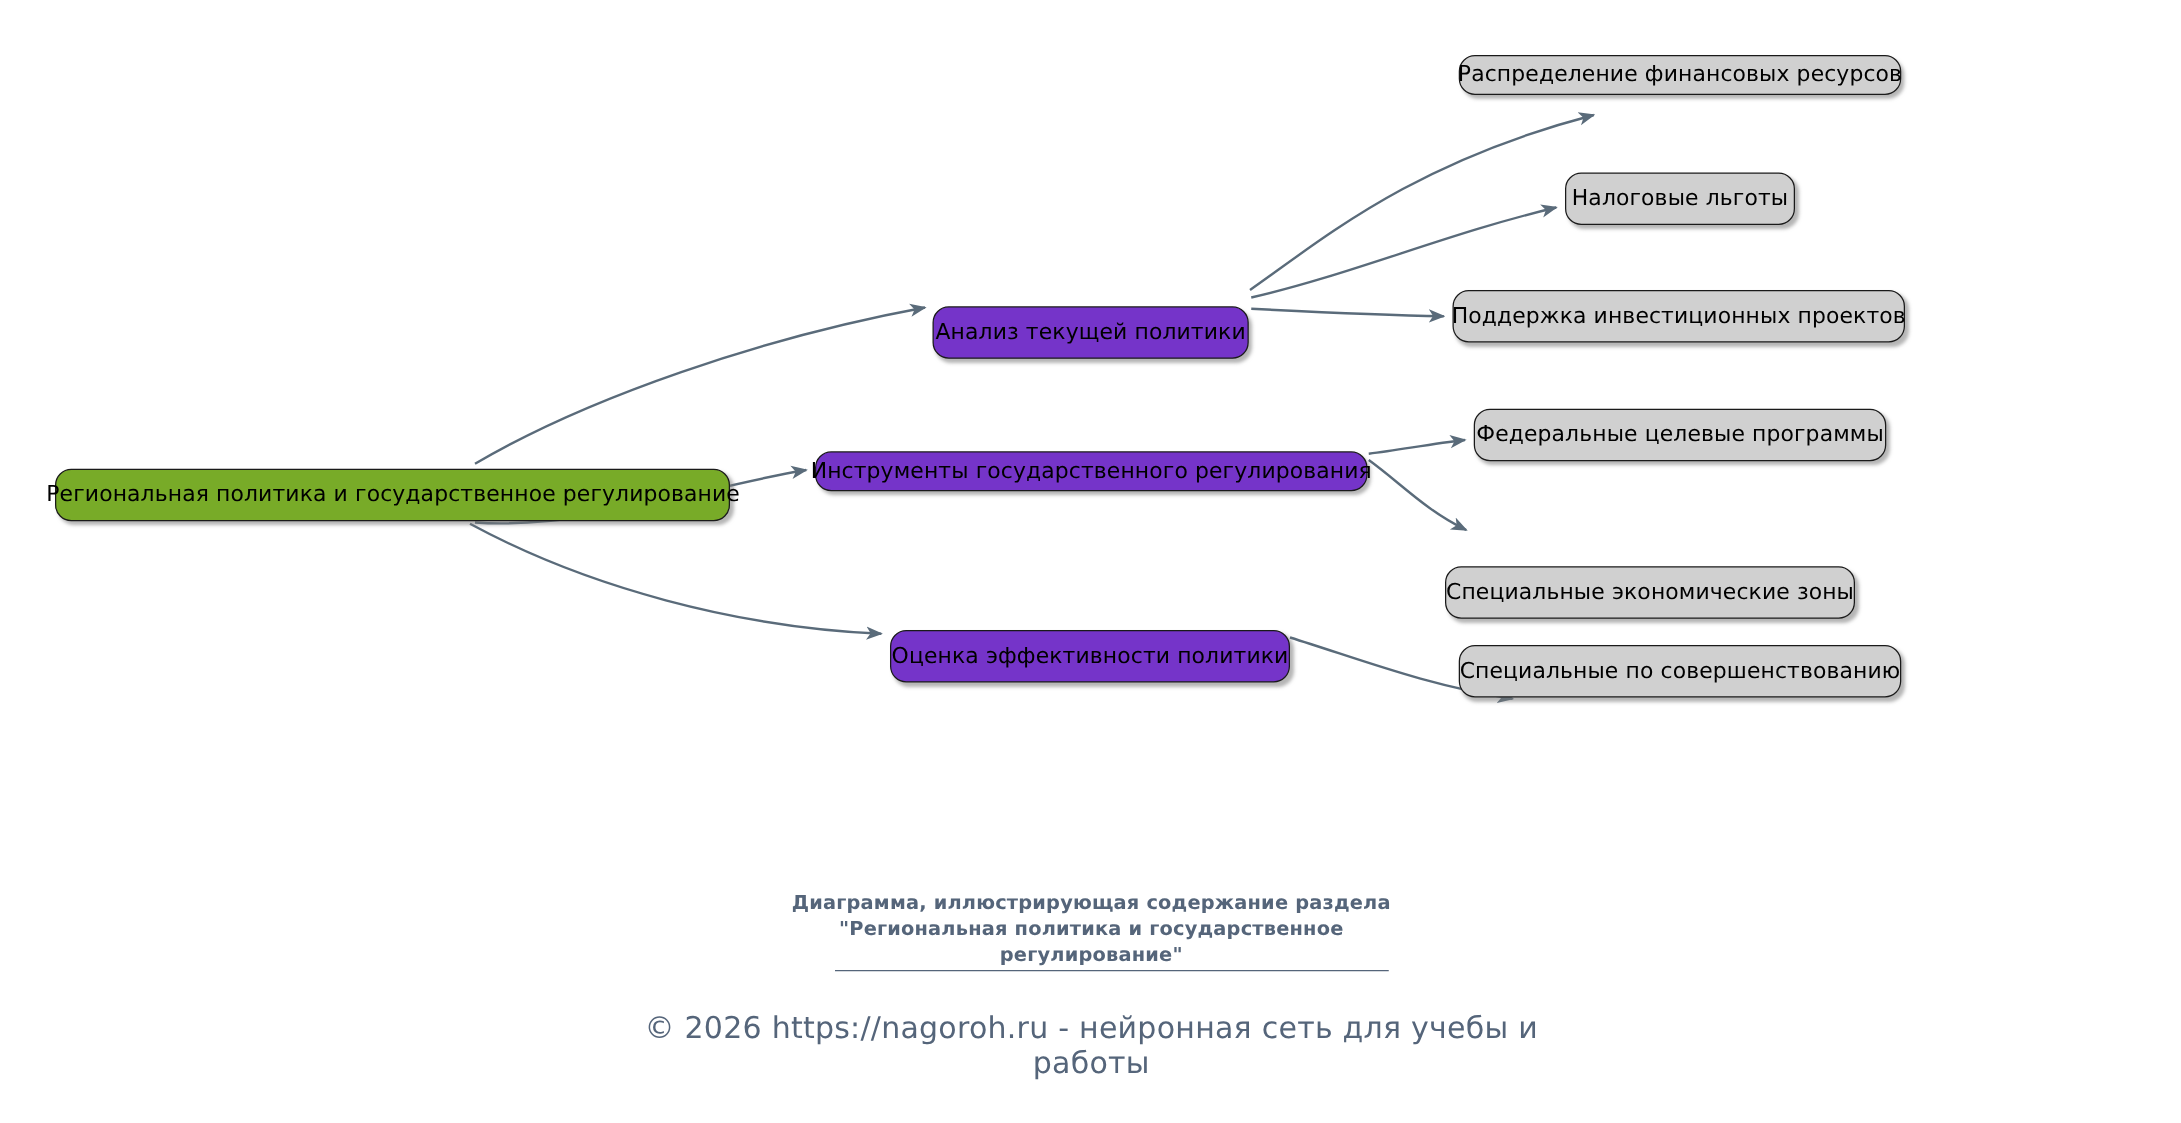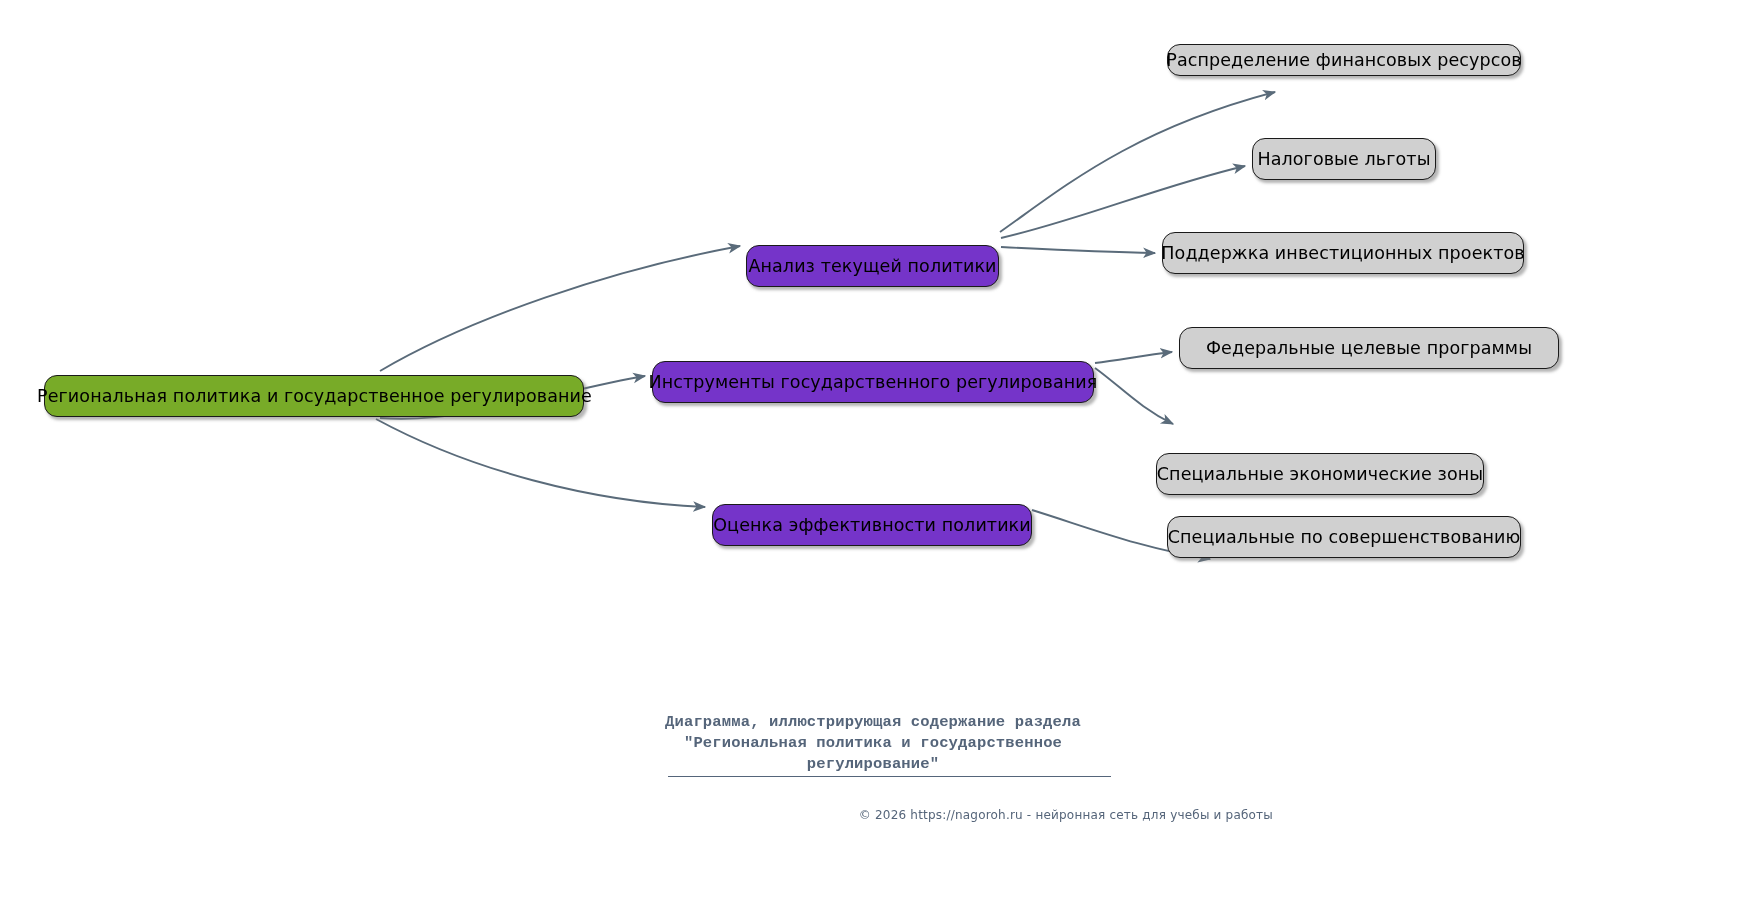--- a/index.html
+++ b/index.html
@@ -70,23 +70,23 @@
   }
 
   .divider {
     position: absolute;
     height: 0;
     border-top: 1.4px solid #55657a;
   }
 
   .footer {
     position: absolute;
-    text-align: right;
+    text-align: center;
     color: #55657a;
-    font-size: 12px;
+    font-size: 24px;
     letter-spacing: 0.2px;
   }
 </style>
 </head>
 <body>
 
 <div id="canvas">
 
   <svg id="edge-layer" viewBox="0 0 1745 898">
     <defs>
@@ -103,31 +103,31 @@
         <path d="M 1001 247 C 1060 250 1100 252 1155 253" marker-end="url(#arrow)" stroke="#5a6b7a"></path>
         <path d="M 1095 363 C 1120 360 1145 355 1172 352" marker-end="url(#arrow)" stroke="#5a6b7a"></path>
         <path d="M 1095 368 C 1120 386 1140 408 1173 424" marker-end="url(#arrow)" stroke="#5a6b7a"></path>
         <path d="M 1032 510 C 1090 528 1140 548 1210 559" marker-end="url(#arrow)" stroke="#5a6b7a"></path>
       </g>
   </svg>
 
   <div id="nodes">
       <div class="node root" style="left: 44px; top: 375px; width: 540px; height: 42px;">Региональная политика и государственное регулирование</div>
       <div class="node branch" style="left: 746px; top: 224px; width: 253px; height: 42px;">Анализ текущей политики</div>
-      <div class="node branch" style="left: 652px; top: 340px; width: 442px; height: 42px;">Инструменты государственного регулирования</div>
+      <div class="node branch" style="left: 652px; top: 340px; width: 442px; height: 32px;">Инструменты государственного регулирования</div>
       <div class="node branch" style="left: 712px; top: 483px; width: 320px; height: 42px;">Оценка эффективности политики</div>
       <div class="node leaf" style="left: 1167px; top: 44px; width: 354px; height: 32px;">Распределение финансовых ресурсов</div>
       <div class="node leaf" style="left: 1252px; top: 138px; width: 184px; height: 42px;">Налоговые льготы</div>
       <div class="node leaf" style="left: 1162px; top: 232px; width: 362px; height: 42px;">Поддержка инвестиционных проектов</div>
-      <div class="node leaf" style="left: 1179px; top: 327px; width: 380px; height: 42px; text-align: right;">Федеральные целевые программы</div>
+      <div class="node leaf" style="left: 1179px; top: 327px; width: 330px; height: 42px; text-align: right;">Федеральные целевые программы</div>
       <div class="node leaf" style="left: 1156px; top: 421px; width: 328px; height: 42px; margin-top: 32px;">Специальные экономические зоны</div>
       <div class="node leaf" style="left: 1167px; top: 516px; width: 354px; height: 42px;">Специальные по совершенствованию</div>
     </div>
 
-  <div class="caption" style="left:473px; top:712px; width:800px;font-family:Liberation Mono, monospace;">
+  <div class="caption" style="left:473px; top:712px; width:800px;">
     <div>Диаграмма, иллюстрирующая содержание раздела</div>
     <div>"Региональная политика и государственное</div>
     <div>регулирование"</div>
   </div>
 
   <div class="divider" style="left:668px; top:776px; width:443px;"></div>
 
   <div class="footer" style="left:473px; top:808px; width:800px;">
     <span>© 2026 https://nagoroh.ru - нейронная сеть для учебы и работы</span>
   </div>

